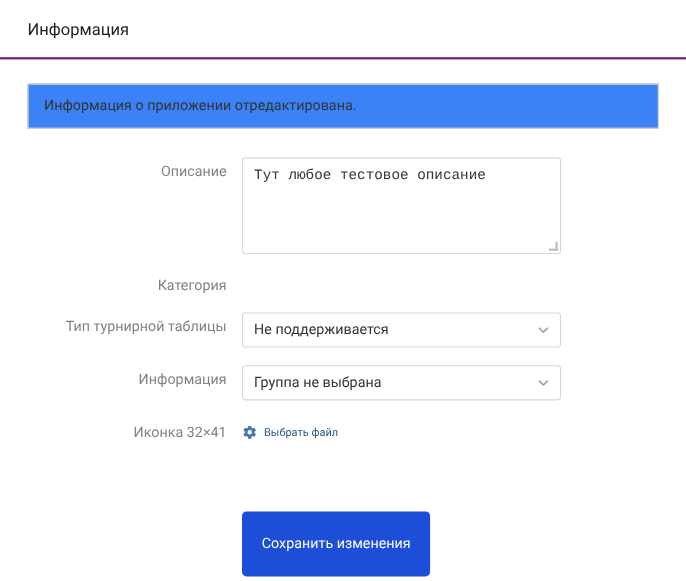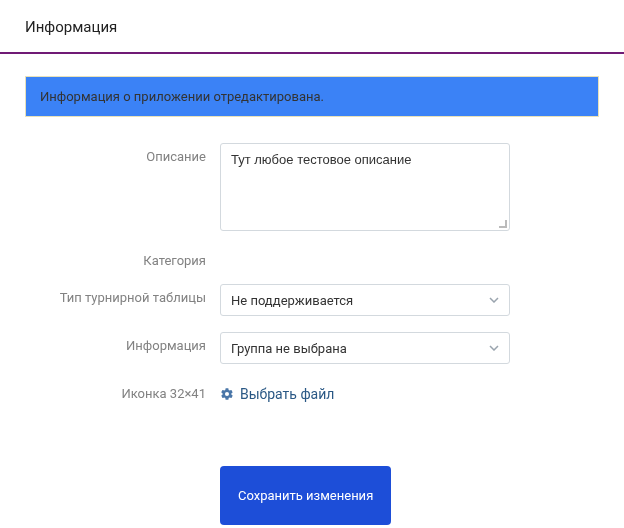--- a/index.html
+++ b/index.html
@@ -55,21 +55,21 @@
       display: flex;
       align-items: center;
     }
     .textarea {
       width: 100%;
       height: 88px;
       border: 1px solid #d3d9de;
       border-radius: 3px;
       padding: 8px 10px;
       font-size: 13px;
-      font-family: Liberation Sans, sans-serif;
+      font-family: Liberation Mono, monospace;
       color: #333;
       resize: both;
       position: relative;
     }
     .textarea-text { color: #333; }
     .resize-handle {
       position: absolute;
       right: 2px;
       bottom: 2px;
       width: 10px;
@@ -90,21 +90,21 @@
     }
     .chevron {
       width: 10px;
       height: 6px;
     }
     .chevron svg { display: block; }
     .file-link {
       display: flex;
       align-items: center;
       color: #2a5885;
-      font-size: 14px;
+      font-size: 10px;
       padding-top: 6px;
       cursor: pointer;
     }
     .gear { margin-right: 6px; display: inline-flex; }
     .button-row { padding-left: 195px; margin-top: 10px; }
     .primary-button {
       background: #1d4ed8;
       color: #fff;
       border: none;
       border-radius: 4px;

